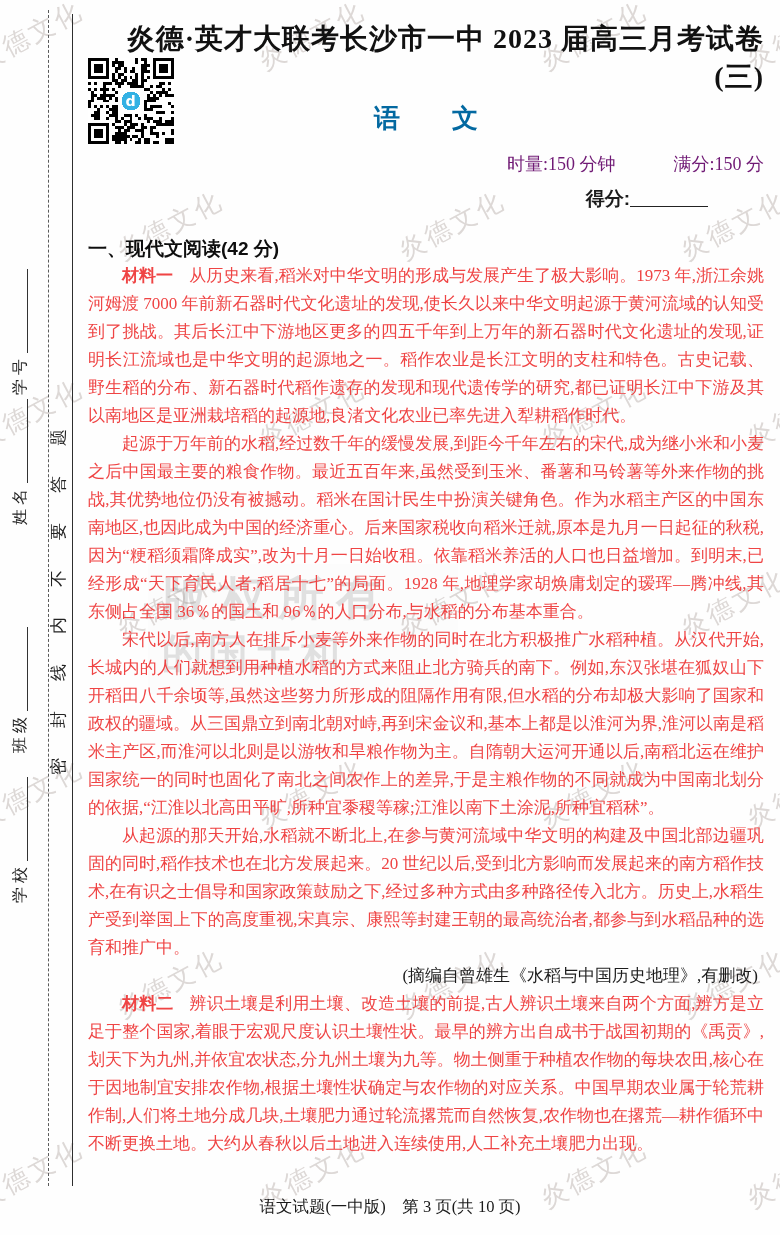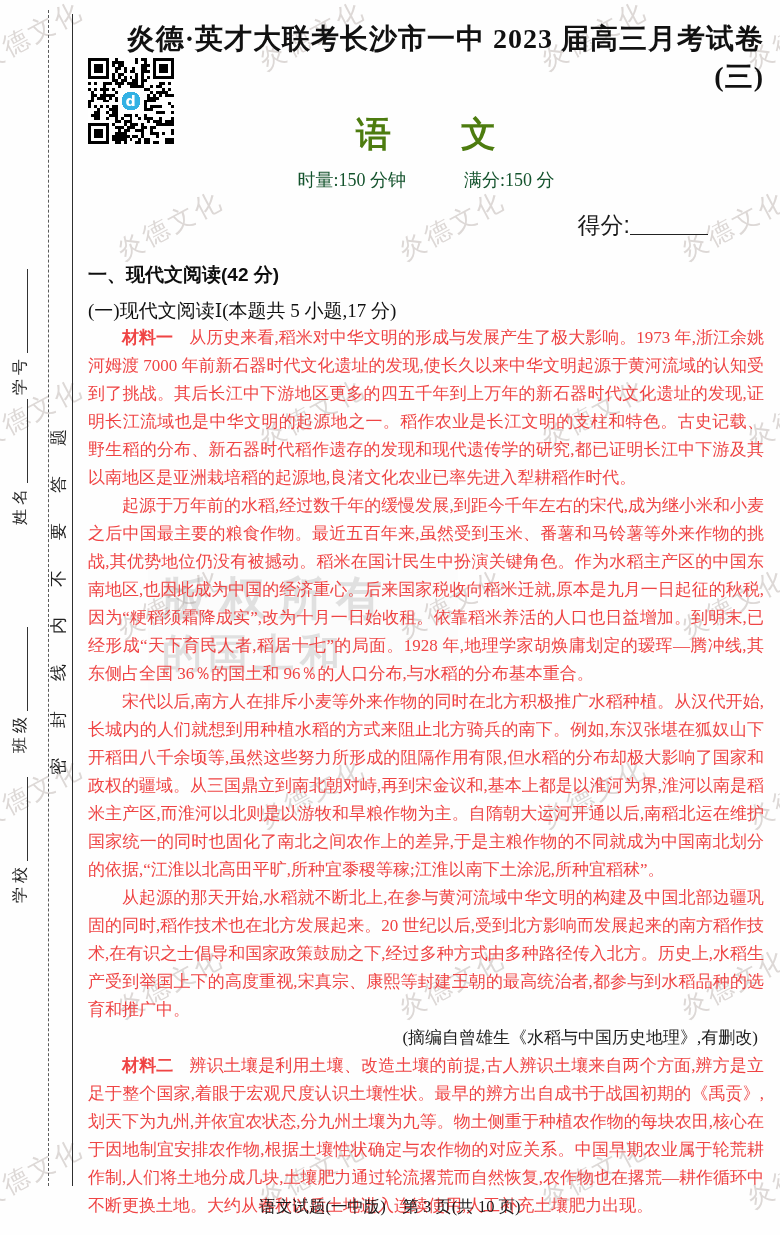--- a/index.html
+++ b/index.html
@@ -44,30 +44,30 @@
     font-size:17px; letter-spacing:30px; color:#222; white-space:nowrap;
   }
   
   .content{position:absolute; left:88px; top:0; width:676px; z-index:1;}
   .exam-title{
     margin-top:20px; text-align:right; font-size:28px; font-weight:bold;
     letter-spacing:1px; color:#111; font-family:"Liberation Serif",serif;
   }
   .qr{position:absolute; left:0px; top:57px; width:86px; height:88px;}
   .subject-title{
-    margin-top:16px; text-align:center; font-size:35px; font-weight:bold;
-    color:#4d7c0f; font-family:"Liberation Sans",sans-serif; line-height:44px;
+    text-align:center; font-size:26px; font-weight:bold;
+    color:#0369a1; font-family:"Liberation Sans",sans-serif; line-height:44px;
   }
   .info-row{
-    margin-top:12px; display:flex; justify-content:center; gap:58px;
-    font-size:18px; line-height:24px; color:#14532d;
+    margin-top:12px; display:flex; justify-content:flex-end; gap:58px;
+    font-size:18px; line-height:24px; color:#701a75;
   }
   .score-row{
-    margin-top:20px; text-align:right; padding-right:56px;
-    font-size:23px; font-weight:normal; line-height:26px;
+    margin-top:10px; text-align:right; padding-right:56px;
+    font-size:19px; font-weight:bold; line-height:26px;
     font-family:"Liberation Sans",sans-serif;
   }
   .score-blank{display:inline-block; width:78px; border-bottom:1.5px solid #222; height:18px; vertical-align:-2px;}
   .sec-title{
     margin-top:24px; font-size:19px; font-weight:bold; line-height:26px;
     font-family:"Liberation Sans",sans-serif; color:#0e0e0e;
   }
   .subsec-title{margin-top:10px; font-size:19px; line-height:26px; color:#111;}
   .instruction{margin-top:9px; font-size:17.5px; line-height:28px; text-indent:2em;}
   .para{
@@ -434,21 +434,20 @@
     <div class="info-row">
       <span>时量:150 分钟</span>
       <span>满分:150 分</span>
     </div>
 
     <div class="score-row">
       <span>得分:</span><span class="score-blank"></span>
     </div>
 
     <div class="sec-title">一、现代文阅读(42 分)</div>
-    <div class="subsec-title">(一)现代文阅读Ⅰ(本题共 5 小题,17 分)</div>
 
     <p class="para"><b class="lead">材料一</b><span>从历史来看,稻米对中华文明的形成与发展产生了极大影响。1973 年,浙江余姚河姆渡 7000 年前新石器时代文化遗址的发现,使长久以来中华文明起源于黄河流域的认知受到了挑战。其后长江中下游地区更多的四五千年到上万年的新石器时代文化遗址的发现,证明长江流域也是中华文明的起源地之一。稻作农业是长江文明的支柱和特色。古史记载、野生稻的分布、新石器时代稻作遗存的发现和现代遗传学的研究,都已证明长江中下游及其以南地区是亚洲栽培稻的起源地,良渚文化农业已率先进入犁耕稻作时代。</span></p>
 
     <p class="para"><span>起源于万年前的水稻,经过数千年的缓慢发展,到距今千年左右的宋代,成为继小米和小麦之后中国最主要的粮食作物。最近五百年来,虽然受到玉米、番薯和马铃薯等外来作物的挑战,其优势地位仍没有被撼动。稻米在国计民生中扮演关键角色。作为水稻主产区的中国东南地区,也因此成为中国的经济重心。后来国家税收向稻米迁就,原本是九月一日起征的秋税,因为“粳稻须霜降成实”,改为十月一日始收租。依靠稻米养活的人口也日益增加。到明末,已经形成“天下育民人者,稻居十七”的局面。1928 年,地理学家胡焕庸划定的瑷珲—腾冲线,其东侧占全国 36％的国土和 96％的人口分布,与水稻的分布基本重合。</span></p>
 
     <p class="para"><span>宋代以后,南方人在排斥小麦等外来作物的同时在北方积极推广水稻种植。从汉代开始,长城内的人们就想到用种植水稻的方式来阻止北方骑兵的南下。例如,东汉张堪在狐奴山下开稻田八千余顷等,虽然这些努力所形成的阻隔作用有限,但水稻的分布却极大影响了国家和政权的疆域。从三国鼎立到南北朝对峙,再到宋金议和,基本上都是以淮河为界,淮河以南是稻米主产区,而淮河以北则是以游牧和旱粮作物为主。自隋朝大运河开通以后,南稻北运在维护国家统一的同时也固化了南北之间农作上的差异,于是主粮作物的不同就成为中国南北划分的依据,“江淮以北高田平旷,所种宜黍稷等稼;江淮以南下土涂泥,所种宜稻秫”。</span></p>
 
     <p class="para"><span>从起源的那天开始,水稻就不断北上,在参与黄河流域中华文明的构建及中国北部边疆巩固的同时,稻作技术也在北方发展起来。20 世纪以后,受到北方影响而发展起来的南方稻作技术,在有识之士倡导和国家政策鼓励之下,经过多种方式由多种路径传入北方。历史上,水稻生产受到举国上下的高度重视,宋真宗、康熙等封建王朝的最高统治者,都参与到水稻品种的选育和推广中。</span></p>
 
     <p class="attribution">(摘编自曾雄生《水稻与中国历史地理》,有删改)</p>

